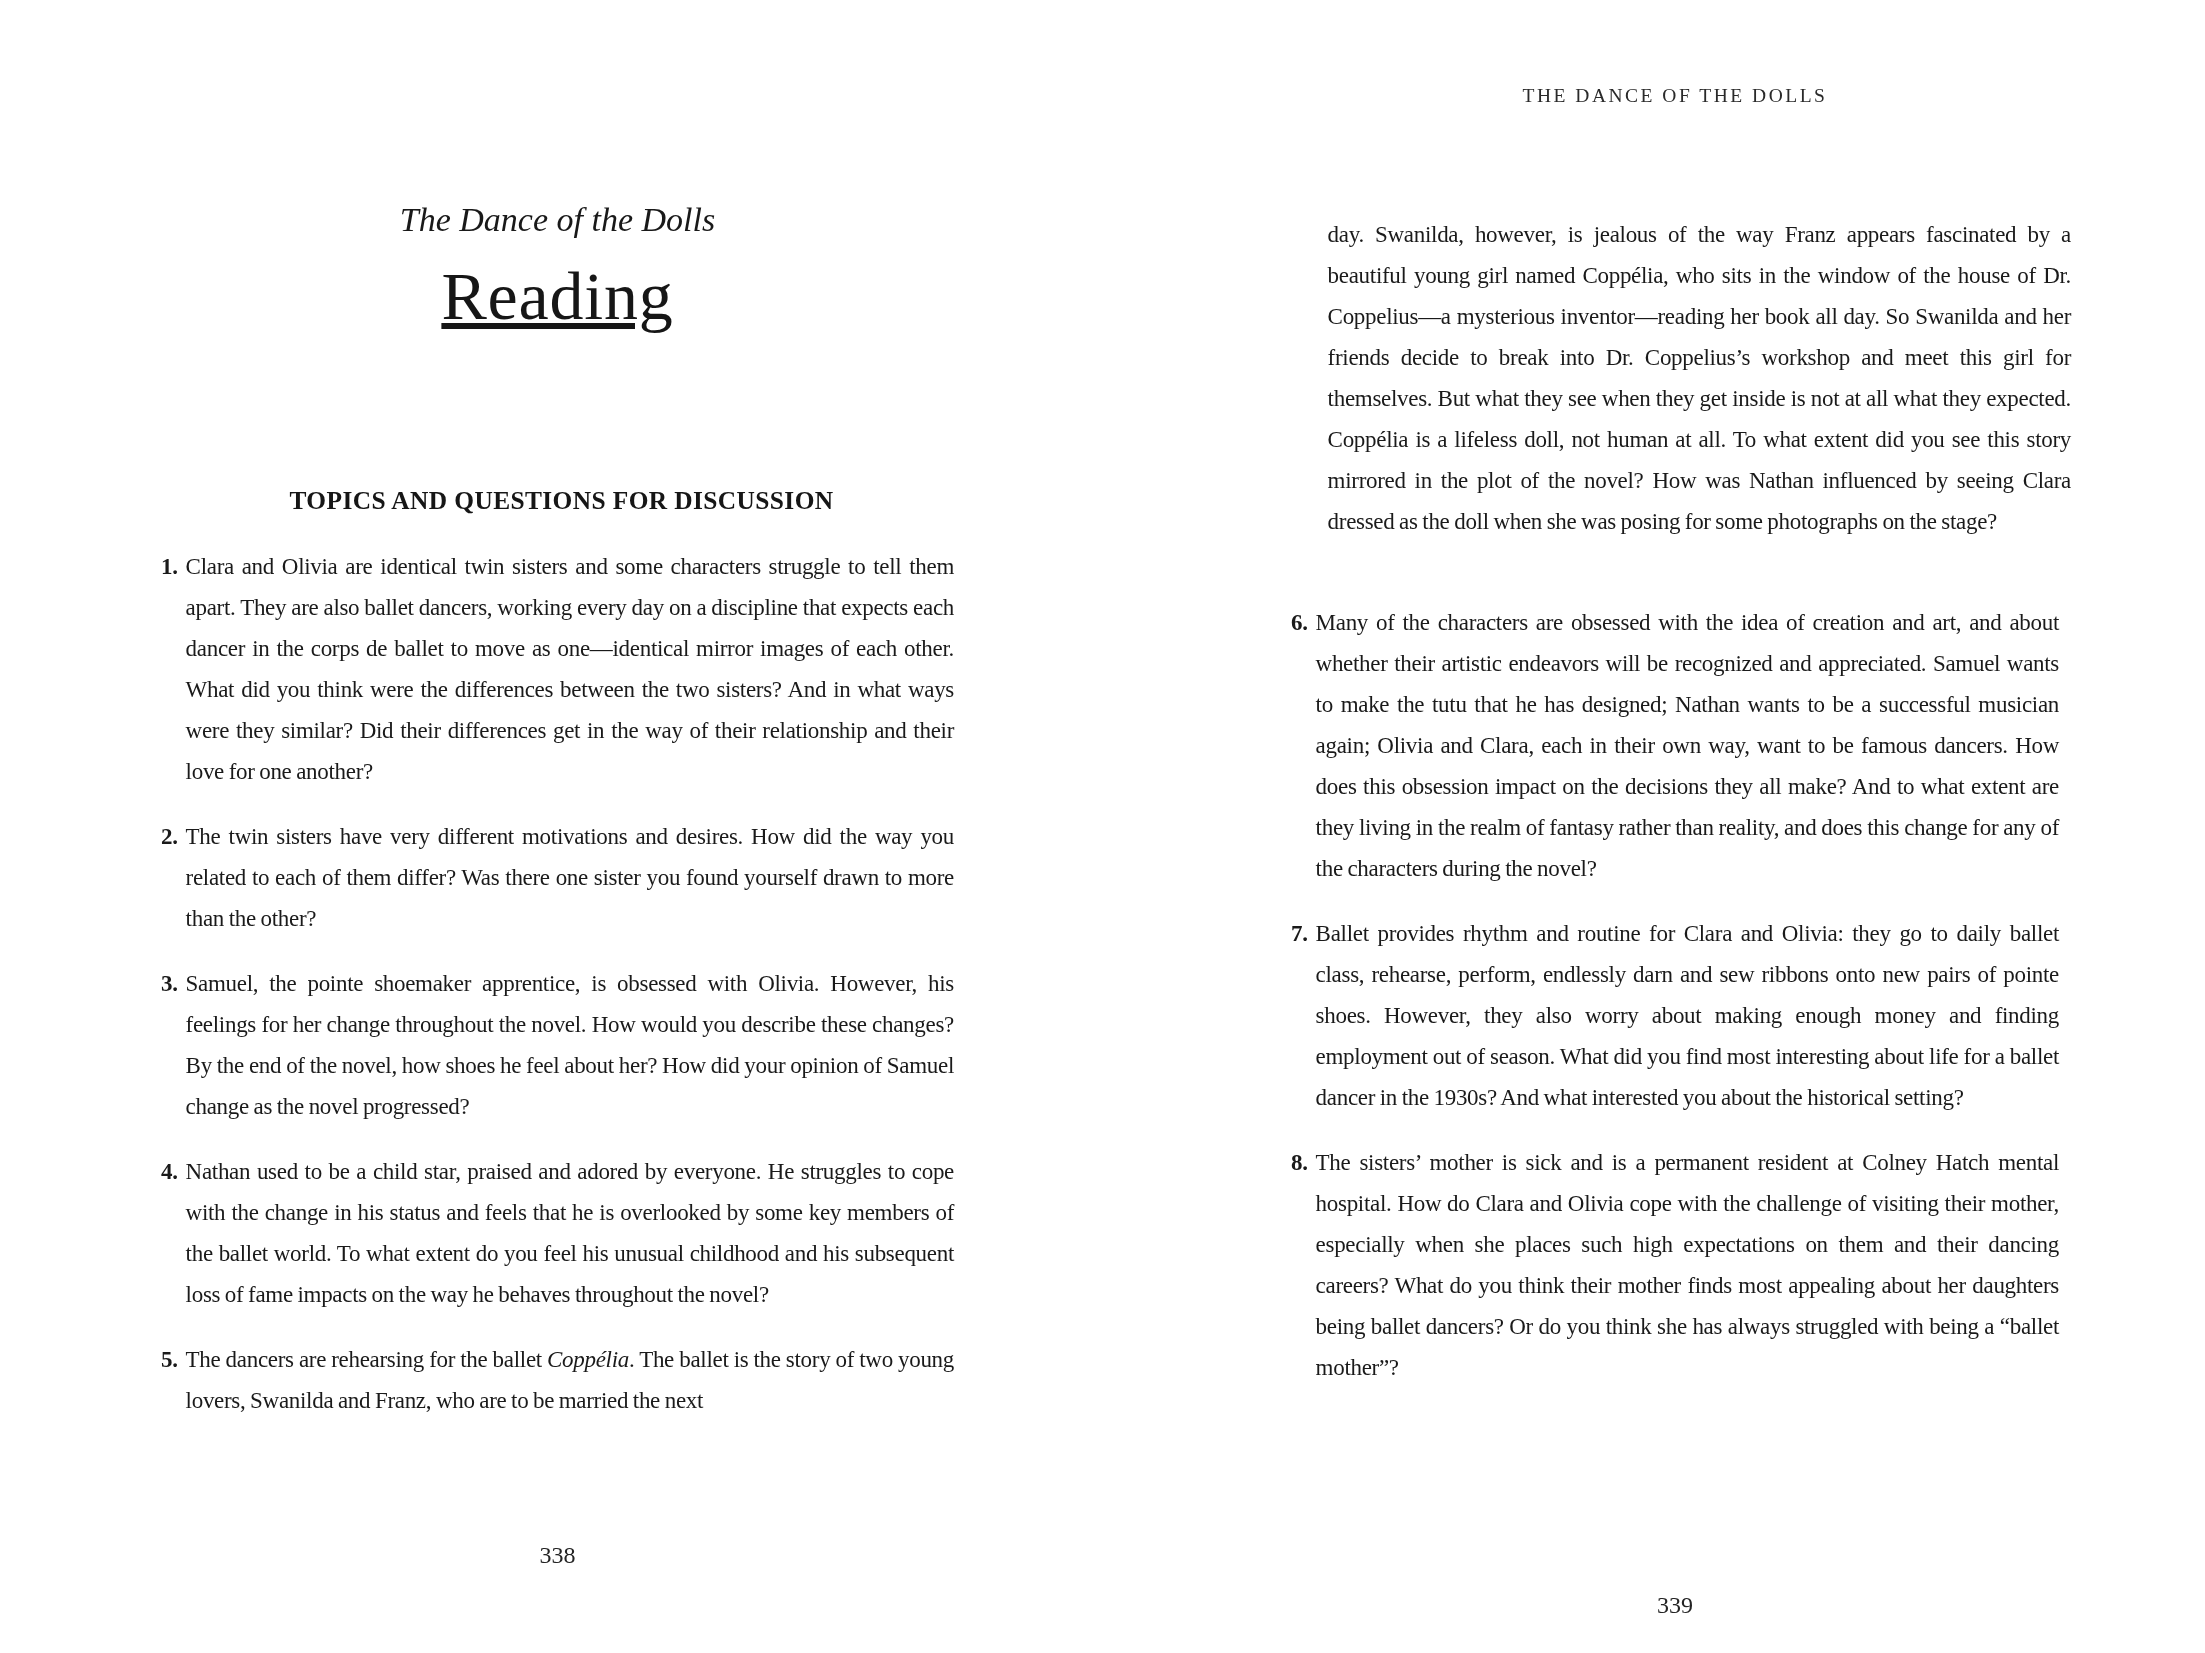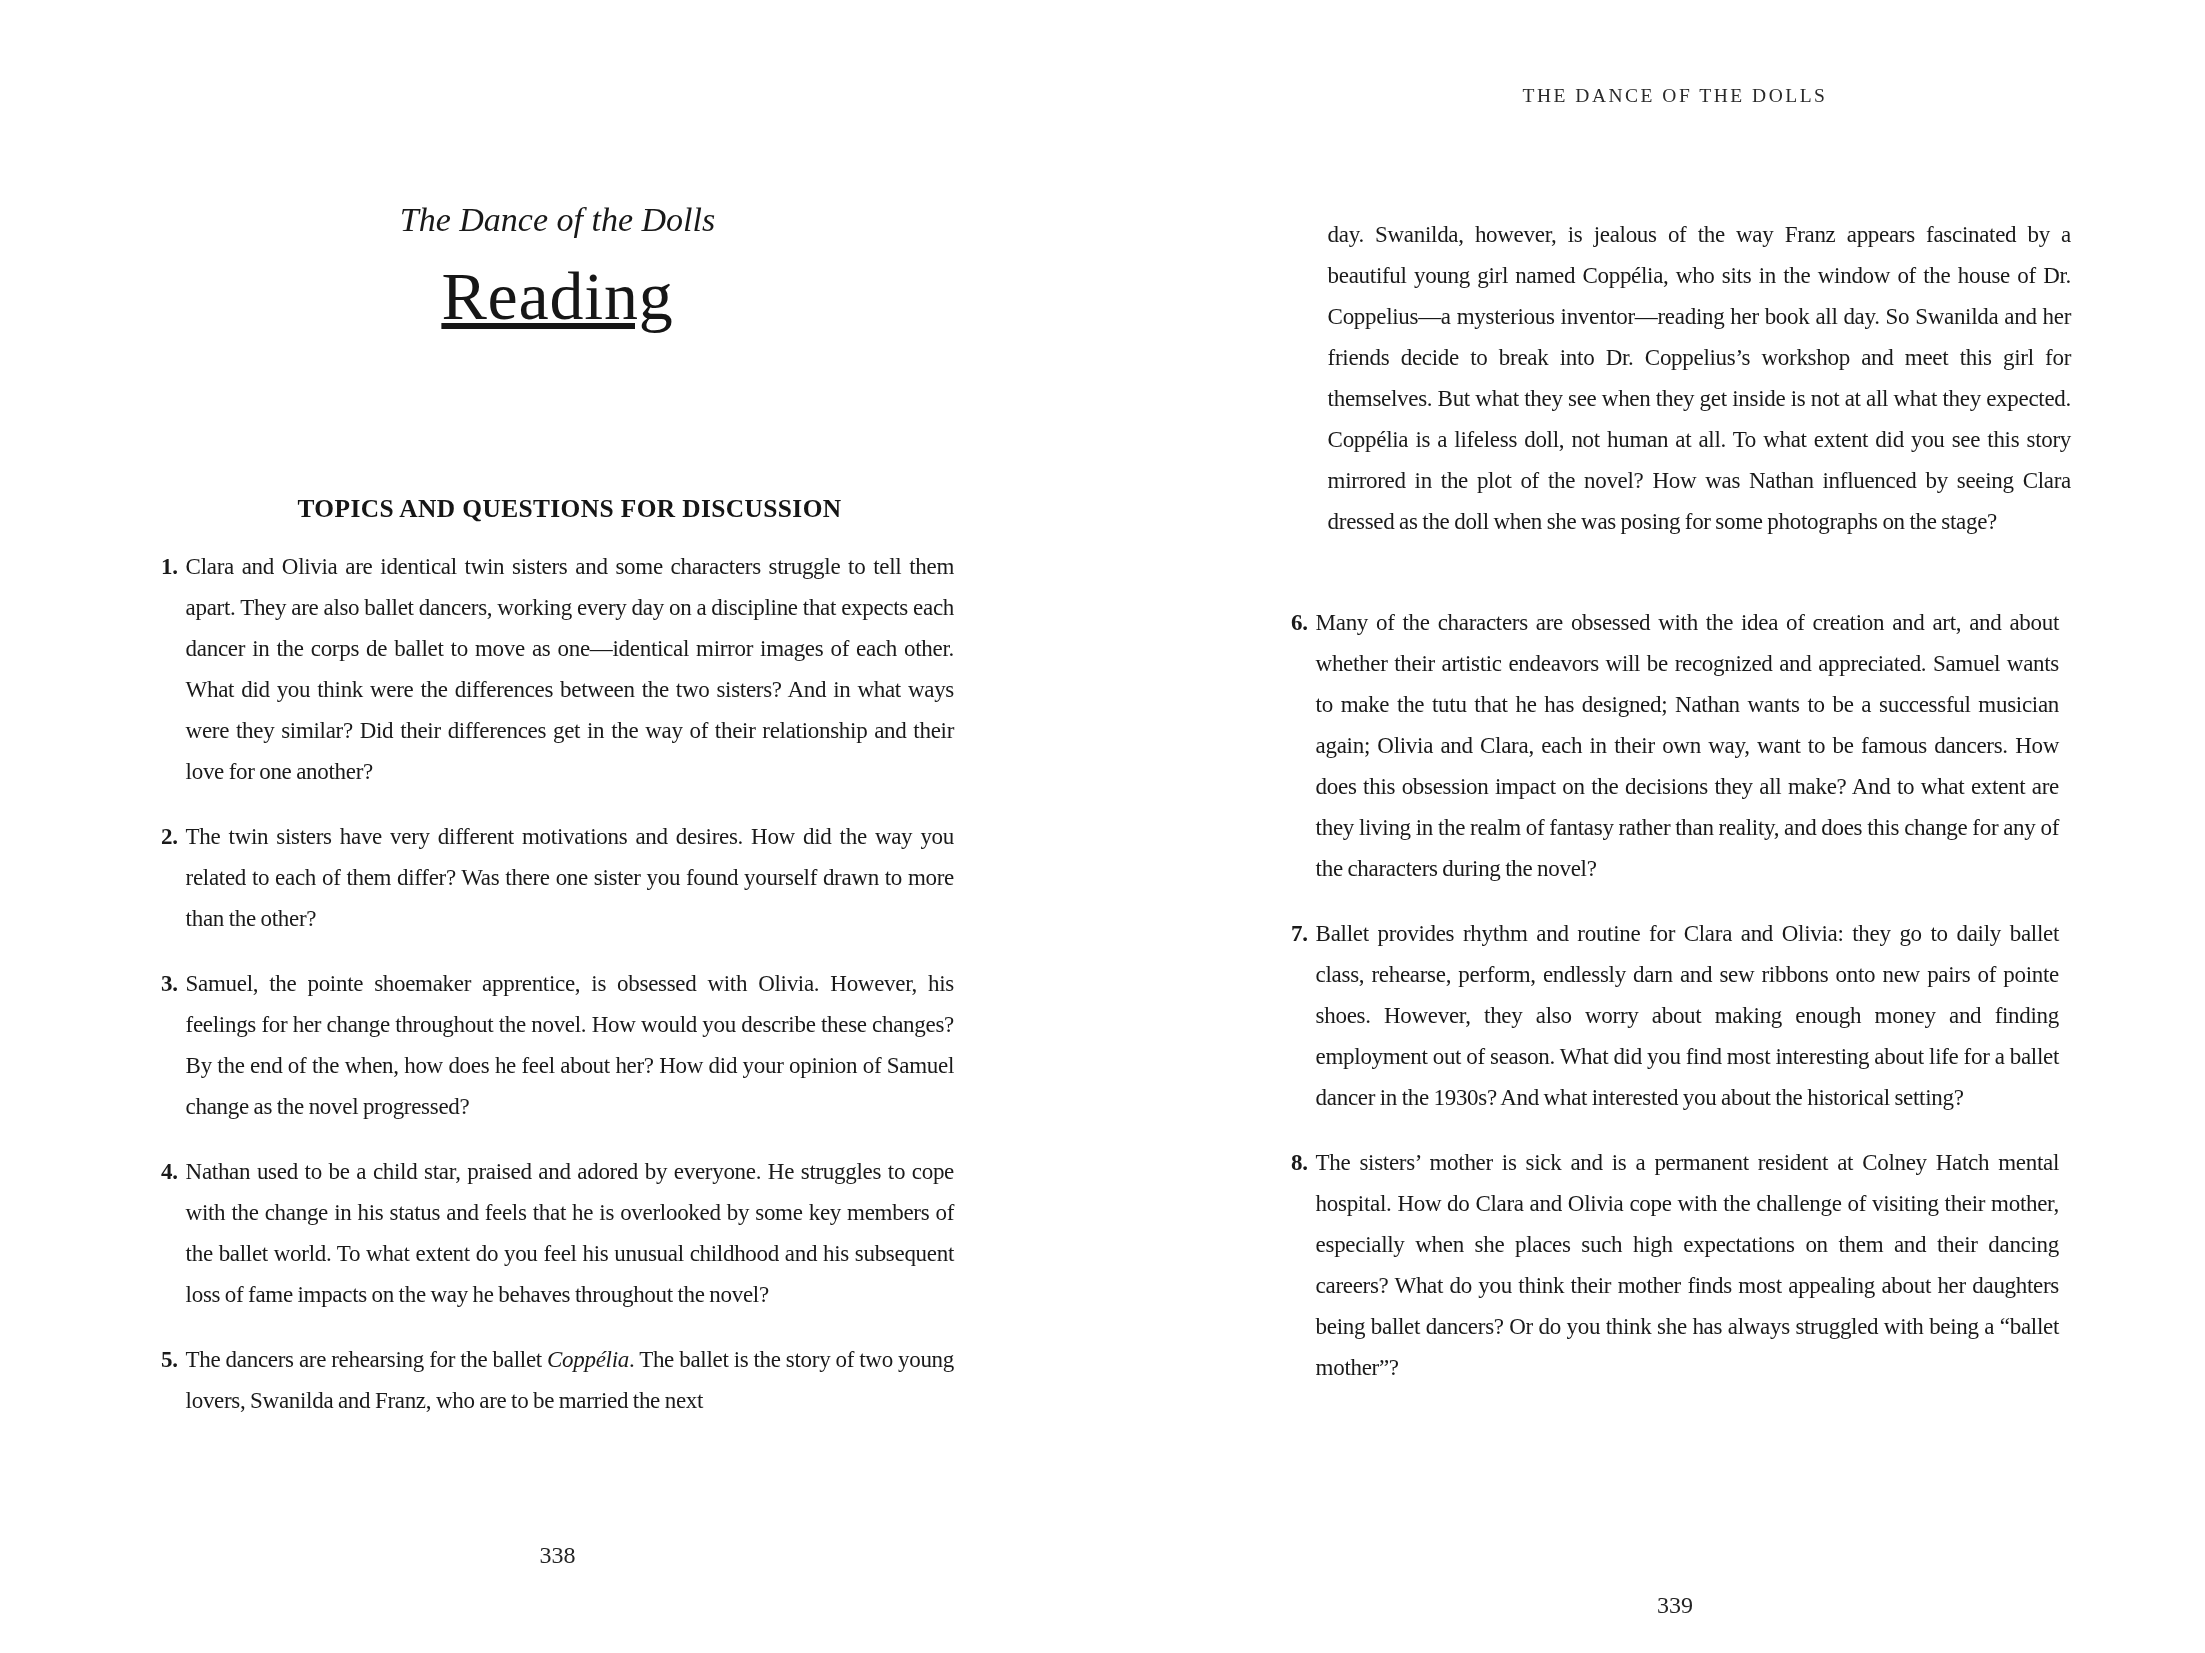--- a/index.html
+++ b/index.html
@@ -47,21 +47,21 @@
     color: #161616;
     text-decoration: underline;
   }
   .gt-line { display: block; }
 
   .subheading {
     position: absolute;
     top: 482px;
     left: 0;
     width: 100%;
-    margin: 12px;
+    margin: 4px;
     text-align: center;
     font-size: 25.4px;
     font-weight: 700;
     letter-spacing: 0.4px;
     color: #161616;
   }
 
   
   .questions {
     position: absolute;
@@ -155,21 +155,21 @@
       <li class="question">
         <span class="qnum">1.</span>
         <span class="qtext">Clara and Olivia are identical twin sisters and some characters struggle to tell them apart. They are also ballet dancers, working every day on a discipline that expects each dancer in the corps de ballet to move as one—identical mirror images of each other. What did you think were the differences between the two sisters? And in what ways were they similar? Did their differences get in the way of their relationship and their love for one another?</span>
       </li>
       <li class="question">
         <span class="qnum">2.</span>
         <span class="qtext">The twin sisters have very different motivations and desires. How did the way you related to each of them differ? Was there one sister you found yourself drawn to more than the other?</span>
       </li>
       <li class="question">
         <span class="qnum">3.</span>
-        <span class="qtext">Samuel, the pointe shoemaker apprentice, is obsessed with Olivia. However, his feelings for her change throughout the novel. How would you describe these changes? By the end of the when, how does he feel about her? How did your opinion of Samuel change as the novel progressed?</span>
+        <span class="qtext">Samuel, the pointe shoemaker apprentice, is obsessed with Olivia. However, his feelings for her change throughout the novel. How would you describe these changes? By the end of the novel, how shoes he feel about her? How did your opinion of Samuel change as the novel progressed?</span>
       </li>
       <li class="question">
         <span class="qnum">4.</span>
         <span class="qtext">Nathan used to be a child star, praised and adored by everyone. He struggles to cope with the change in his status and feels that he is overlooked by some key members of the ballet world. To what extent do you feel his unusual childhood and his subsequent loss of fame impacts on the way he behaves throughout the novel?</span>
       </li>
       <li class="question">
         <span class="qnum">5.</span>
         <span class="qtext"><span>The dancers are rehearsing for the ballet </span><em class="ital">Coppélia</em><span>. The ballet is the story of two young lovers, Swanilda and Franz, who are to be married the next</span></span>
       </li>
     </ol>

